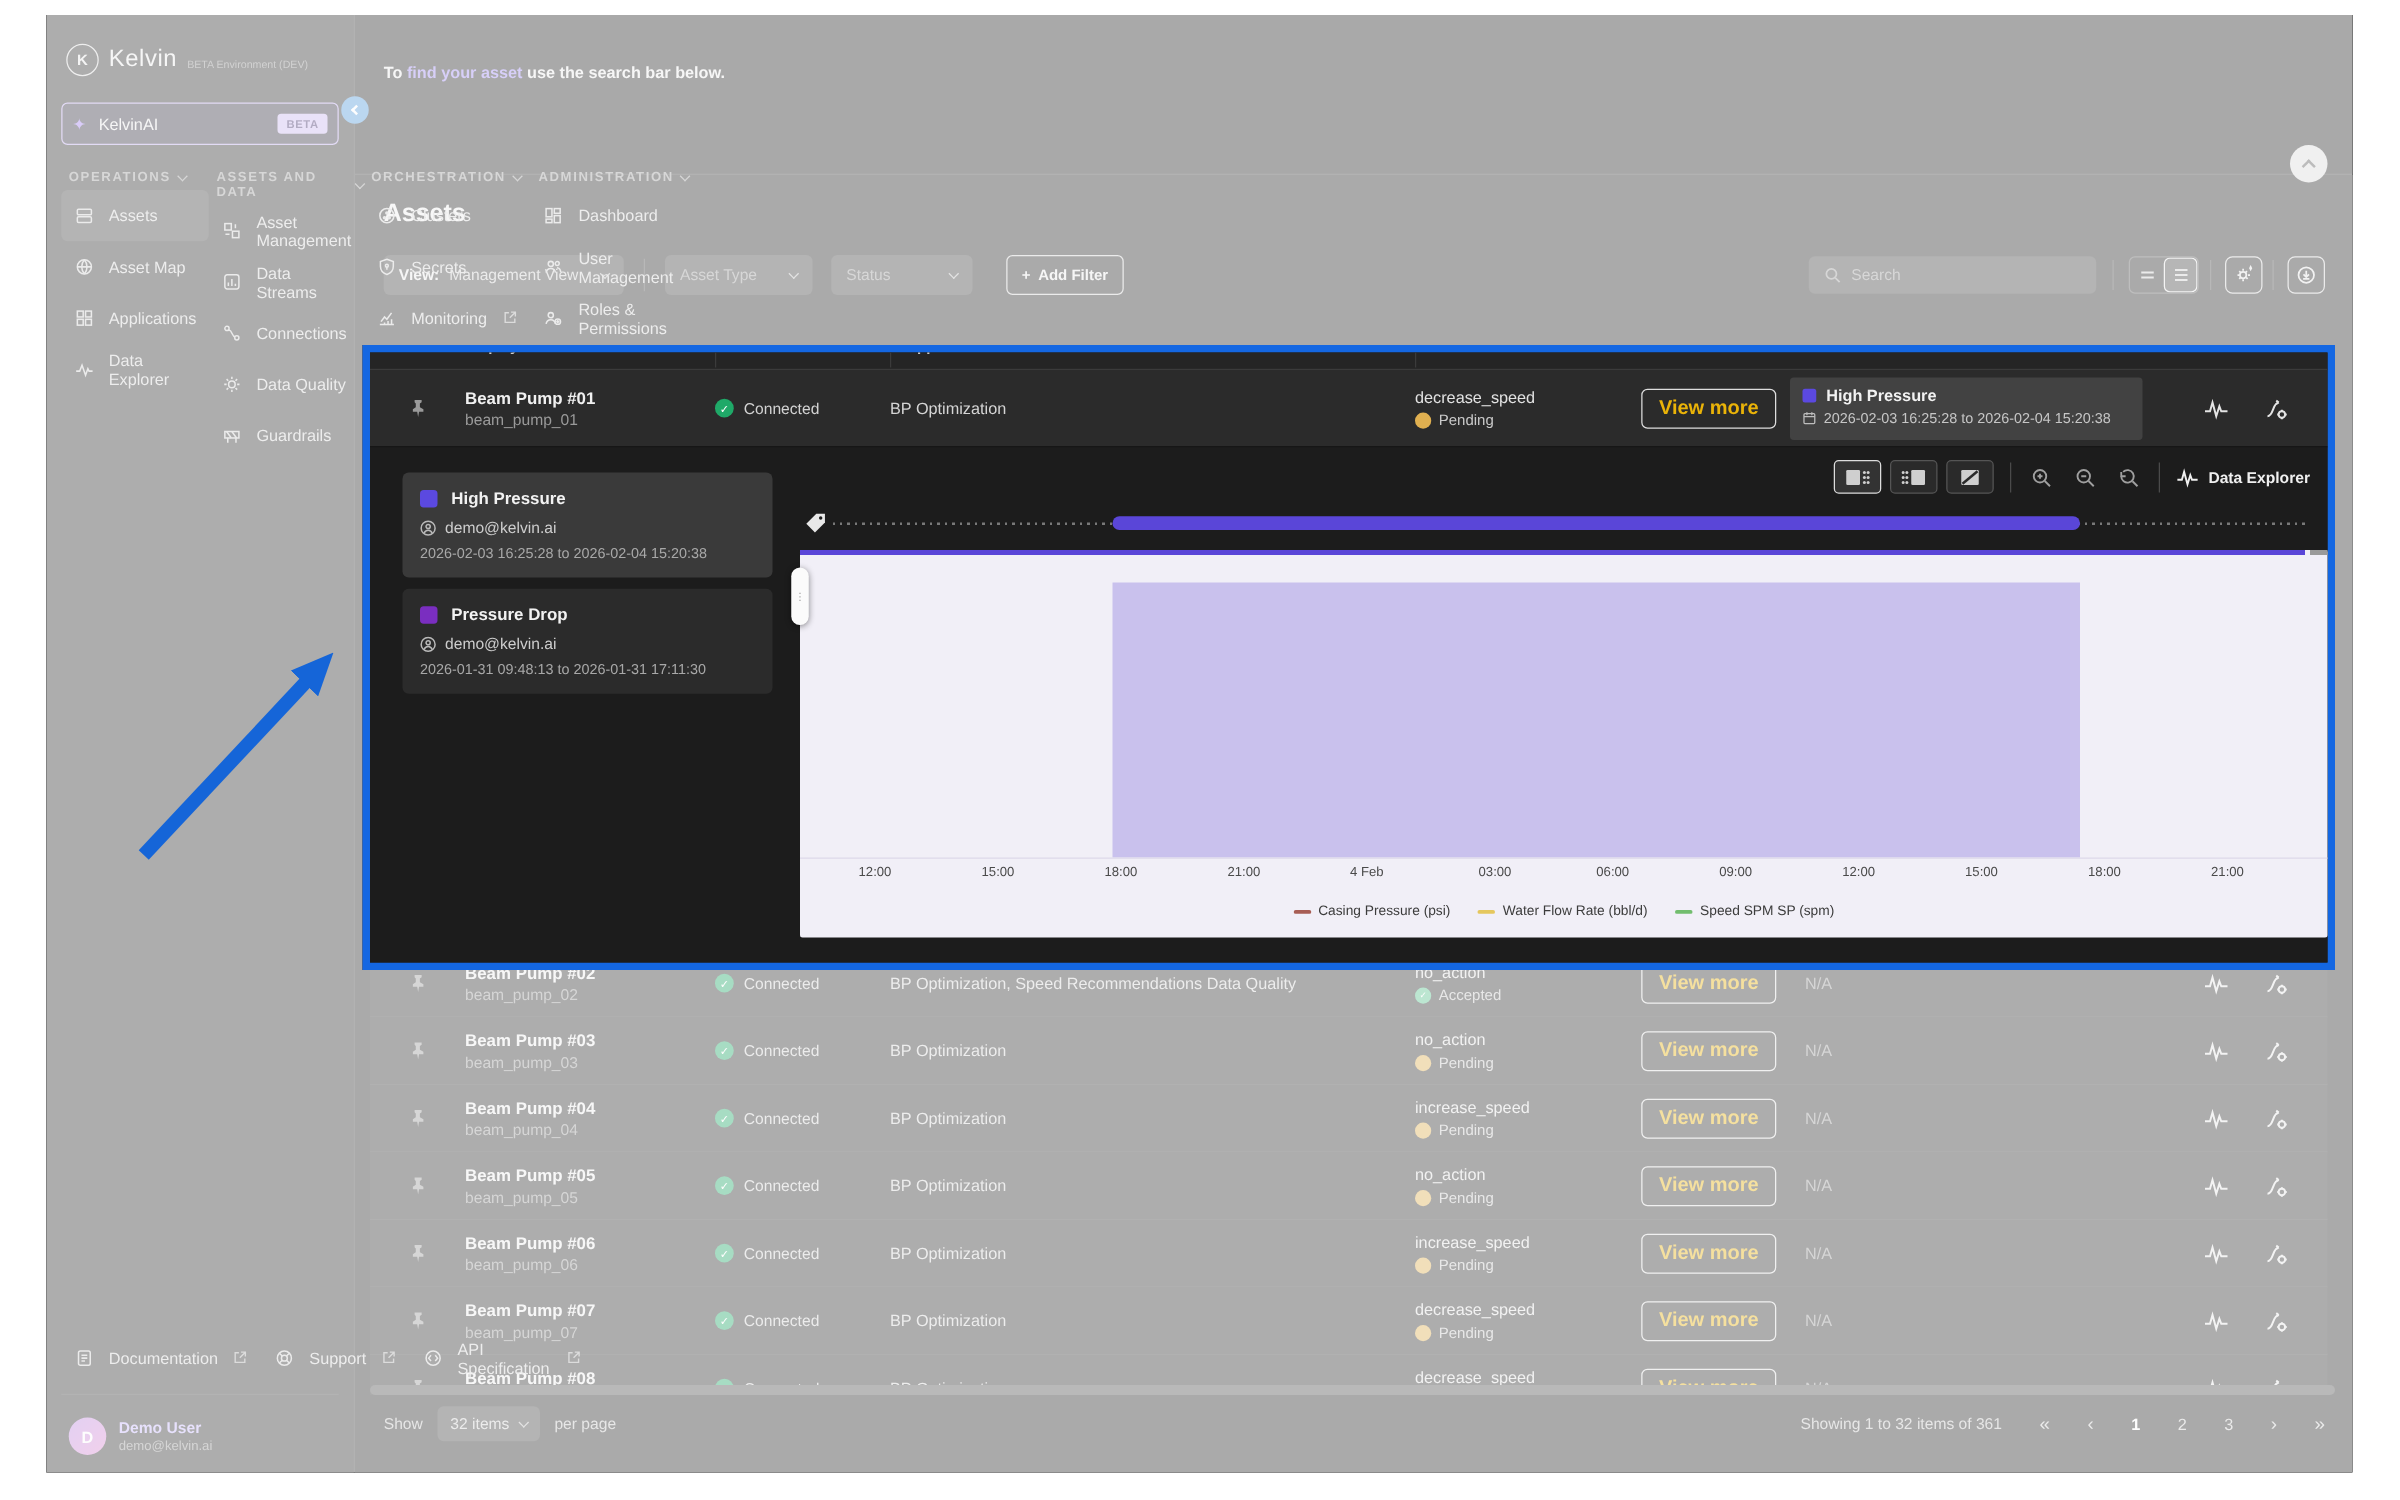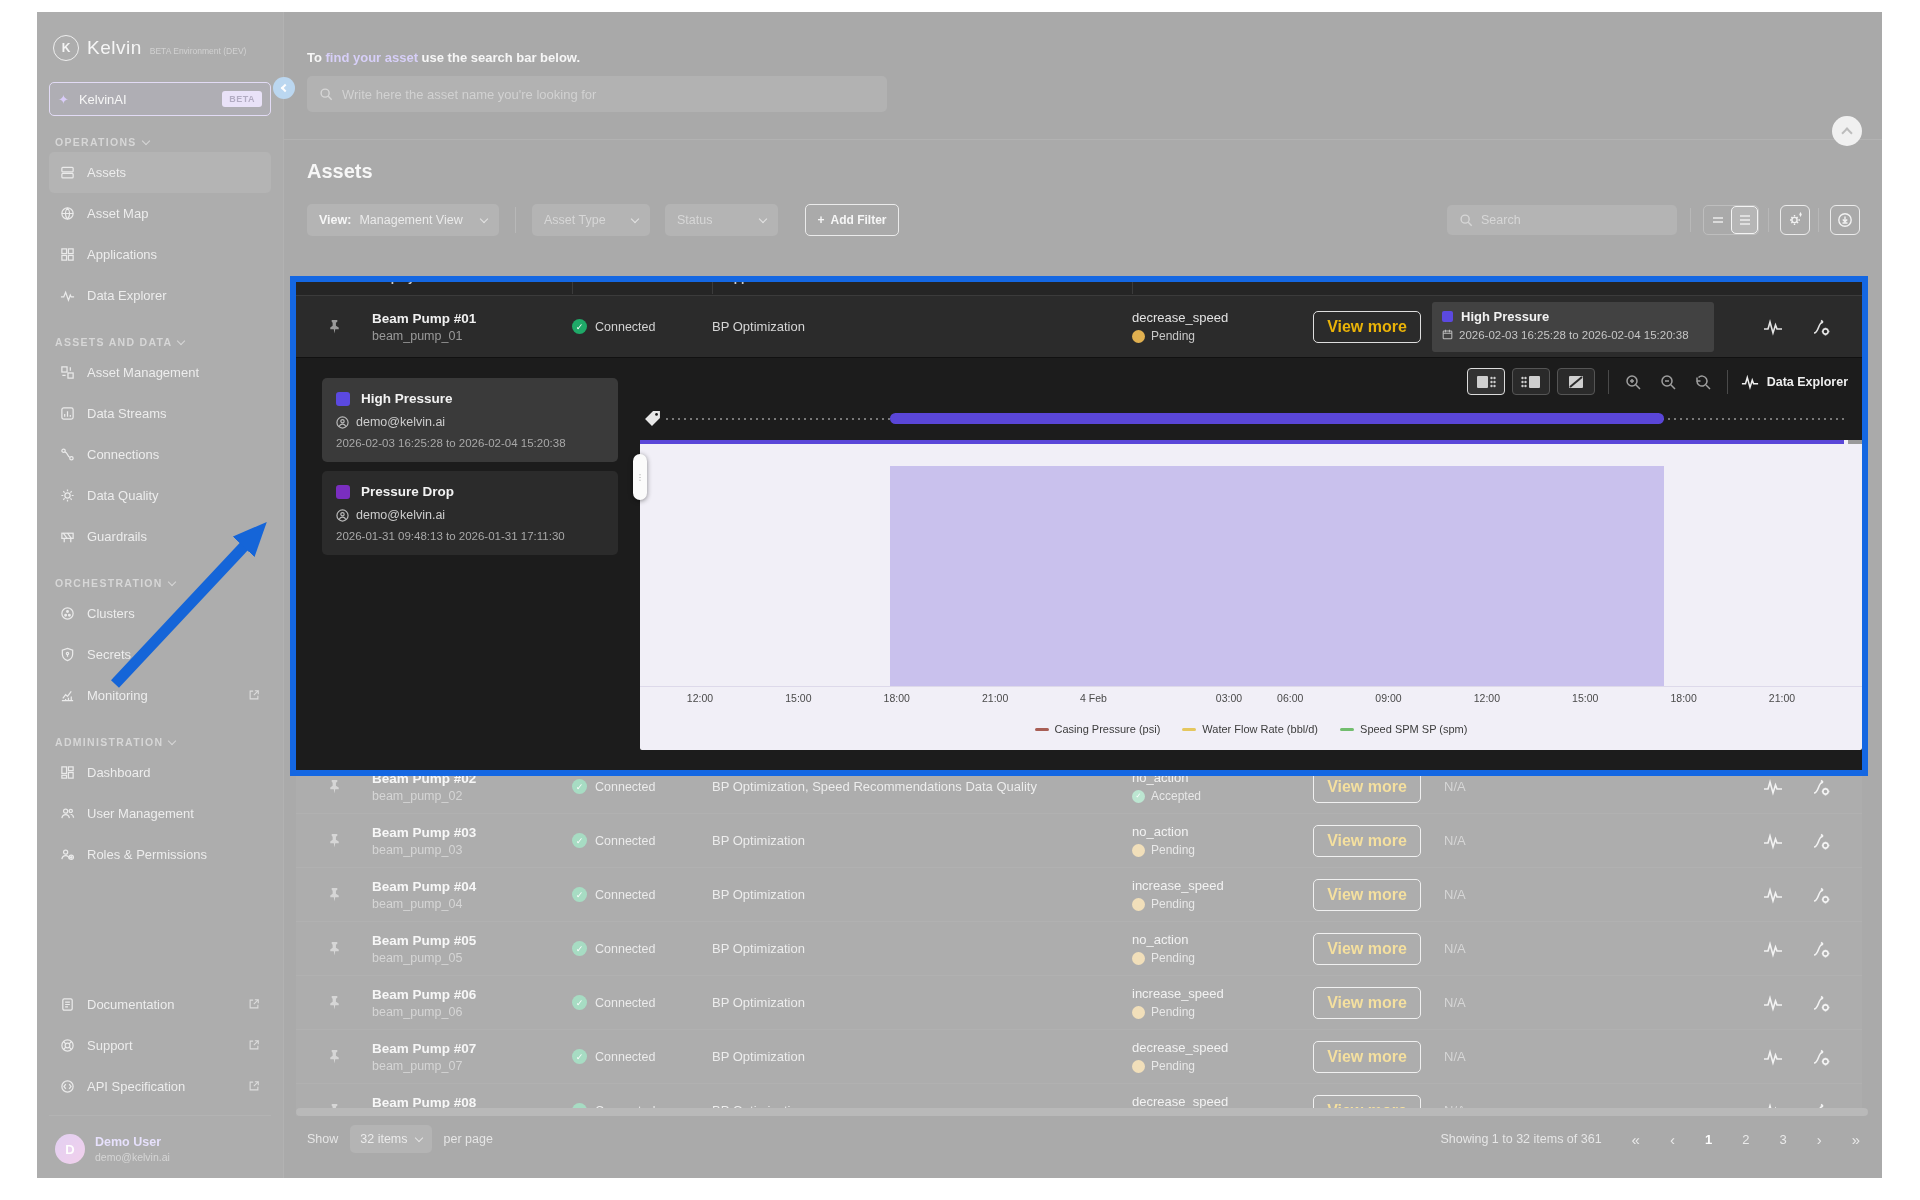--- a/index.html
+++ b/index.html
@@ -10,21 +10,21 @@
   
   .sidebar{position:absolute;left:0;top:0;bottom:0;width:247px;background:#2e2e2e;border-right:1px solid #3a3a3a;display:flex;flex-direction:column;padding:18px 12px 0 12px;z-index:1}
   .logo-row{display:flex;align-items:center;gap:8px;padding-left:4px;height:36px;flex:0 0 auto}
   .logo-circle{width:26px;height:26px;border:1.6px solid #d8d8d8;border-radius:50%;color:#e8e8e8;font-size:12px;font-weight:bold;display:flex;align-items:center;justify-content:center}
   .logo-name{font-size:19px;font-weight:400;letter-spacing:.5px;color:#ececec}
   .logo-env{font-size:8.5px;color:#8f8f8f;margin-top:6px}
   .kai-btn{margin-top:16px;height:34px;border:1px solid #b9a5ea;border-radius:5px;background:#343140;display:flex;align-items:center;gap:10px;padding:0 8px;flex:0 0 auto;cursor:pointer}
   .kai-spark{color:#a07ef2;font-size:13px}
   .kai-label{font-size:13px;color:#ececec;flex:1;text-align:left}
   .kai-badge{background:#cbb7f2;color:#3c2a66;font-size:9px;font-weight:bold;letter-spacing:.5px;border-radius:3px;padding:3px 7px}
-  .nav{display:flex;flex-direction:column;flex:0 0 auto}
+  .nav{display:flex;flex:0 0 auto}
   .nav-section-label{display:flex;align-items:center;gap:6px;margin:20px 0 4px 6px;font-size:10.5px;font-weight:bold;letter-spacing:1.3px;color:#9b9b9b}
   .chev-down{width:6px;height:6px;border-right:1.5px solid #9b9b9b;border-bottom:1.5px solid #9b9b9b;transform:rotate(45deg);margin-top:-3px}
   .nav-item{display:flex;align-items:center;gap:12px;height:41px;border-radius:5px;padding:0 10px;color:#d6d6d6;font-size:13px;cursor:pointer}
   .nav-item.active{background:#3f3f3f}
   .nav-item .nicon{width:16px;height:16px;color:#cfcfcf;flex:0 0 auto;display:flex;align-items:center;justify-content:center}
   .nav-item .ext{margin-left:auto;width:13px;height:13px;color:#a9a9a9}
   .side-spacer{flex:1 1 auto}
   .side-divider{height:1px;background:#3d3d3d;margin:8px 0;flex:0 0 auto}
   .user-row{display:flex;align-items:center;gap:10px;padding:10px 6px 14px 6px;flex:0 0 auto}
   .avatar{width:30px;height:30px;border-radius:50%;background:linear-gradient(135deg,#b98ae2,#e08ad2);color:#fff;font-size:13px;font-weight:bold;display:flex;align-items:center;justify-content:center}
@@ -428,27 +428,20 @@
           <div class="user-email">demo@kelvin.ai</div>
         </div>
       </div>
     </aside>
 
     <main class="main">
       <div class="banner">
         <div class="banner-text">
           <span>To </span><span class="lnk">find your asset</span><span> use the search bar below.</span>
         </div>
-        <div class="search-big">
-          <svg class="sicon" viewBox="0 0 16 16" fill="none" stroke="currentColor" stroke-width="1.6">
-              <circle cx="7" cy="7" r="4.6"></circle>
-              <path d="M10.6 10.6L14.5 14.5"></path>
-            </svg>
-          <span>Write here the asset name you're looking for</span>
-        </div>
       </div>
 
       <div class="page-title">Assets</div>
 
       <div class="filters">
         <div class="select f-view">
           <b>View:</b>
             <span>Management View</span>
             <span class="caret"></span>
         </div>
@@ -980,21 +973,21 @@
               <span>⋮</span>
             </div>
           <div class="region" style="background: rgb(201, 193, 237);"></div>
           <div class="baseline"></div>
           <div class="xticks" id="xticks">
               <span style="left: 60px;">12:00</span>
               <span style="left: 158.4px;">15:00</span>
               <span style="left: 256.7px;">18:00</span>
               <span style="left: 355.1px;">21:00</span>
               <span style="left: 453.4px;">4 Feb</span>
-              <span style="left: 569px; padding-left: 40px;">03:00</span>
+              <span style="left: 536px; padding-left: 40px;">03:00</span>
               <span style="left: 650.2px;">06:00</span>
               <span style="left: 748.5px;">09:00</span>
               <span style="left: 846.9px;">12:00</span>
               <span style="left: 945.2px;">15:00</span>
               <span style="left: 1043.6px;">18:00</span>
               <span style="left: 1142px;">21:00</span>
             </div>
           <div class="legend" id="legend">
               <div class="lg-item">
                 <span class="lg-dash" style="background:#a85e55"></span>

